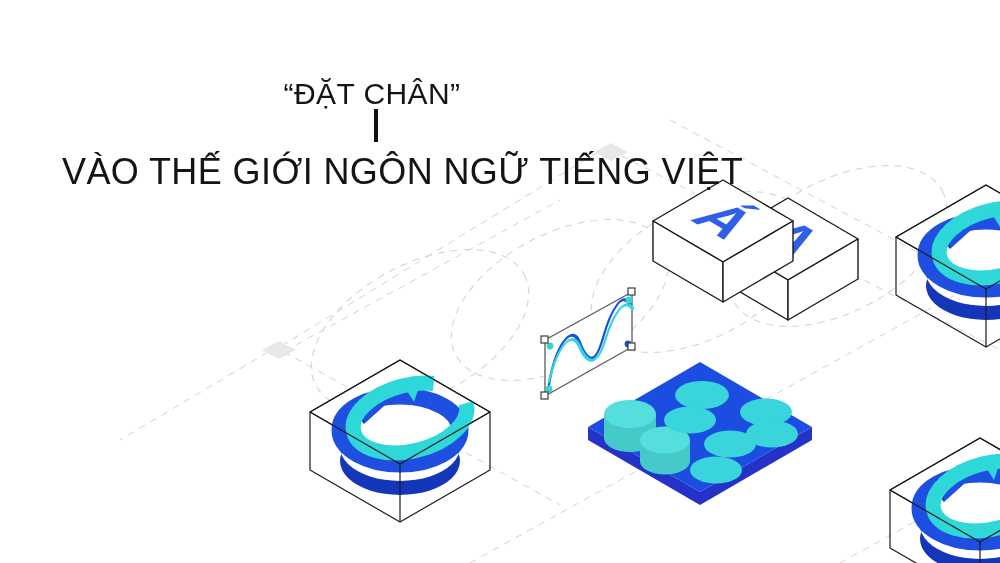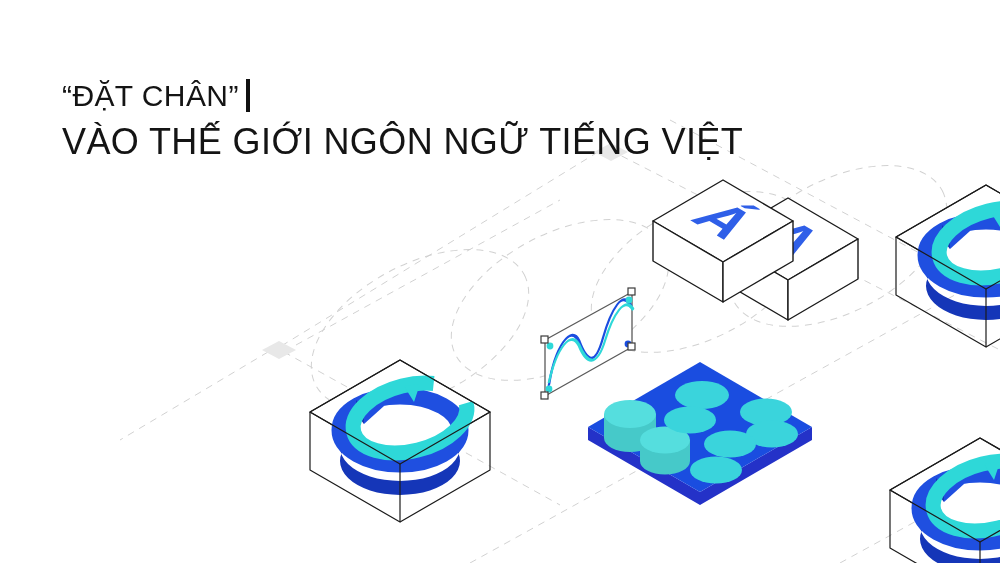--- a/index.html
+++ b/index.html
@@ -38,20 +38,21 @@
     margin-top:13px;
     font-family:"Liberation Sans", sans-serif;
     font-weight:400;
     font-size:30px;
     line-height:1.0;
     letter-spacing:0.4px;
     color:#141414;
     white-space:nowrap;
     display:flex;
     align-items:center;
+    flex-direction:column;
   }
   #title-caret{
     display:inline-block;
     width:4px; height:33px;
     background:#111111;
     margin-left:7px;
     vertical-align:middle;
   }
   #title-sub2{
     margin-top:12px;

